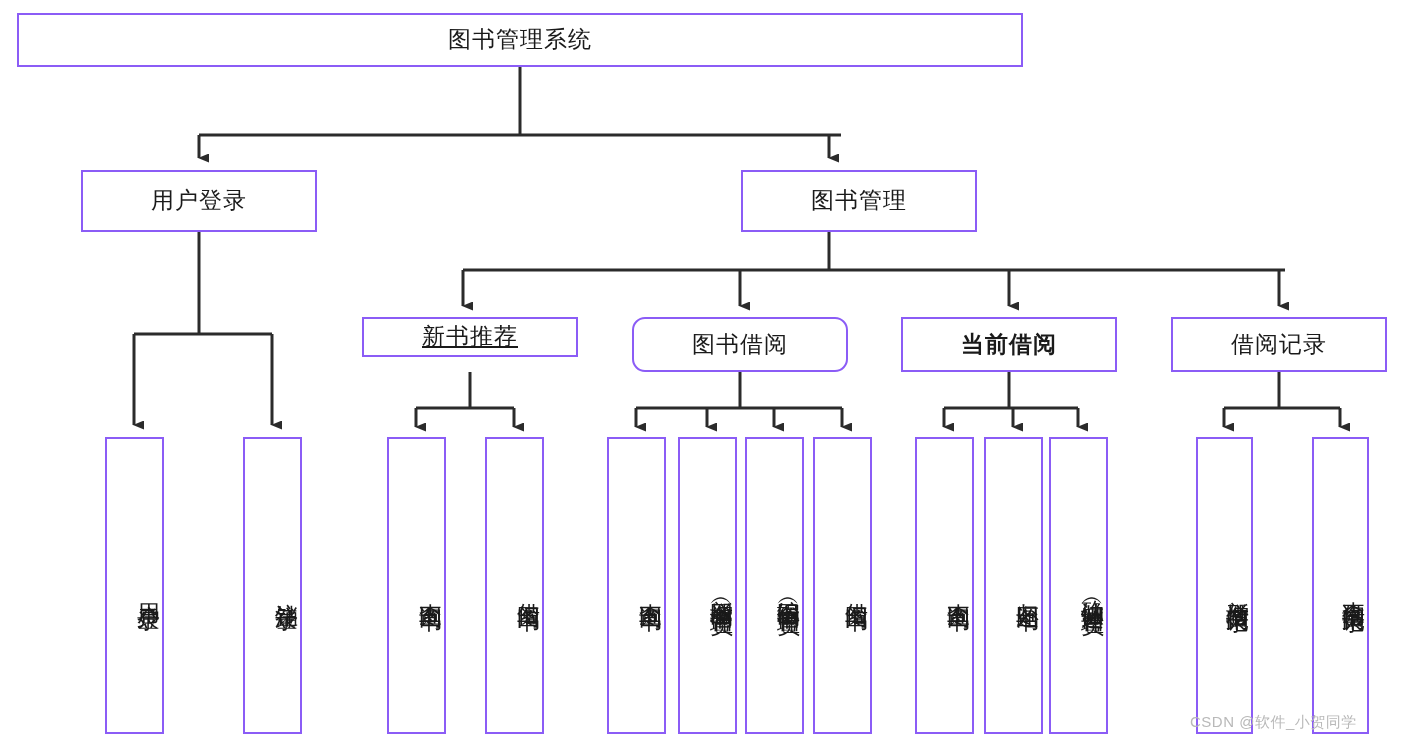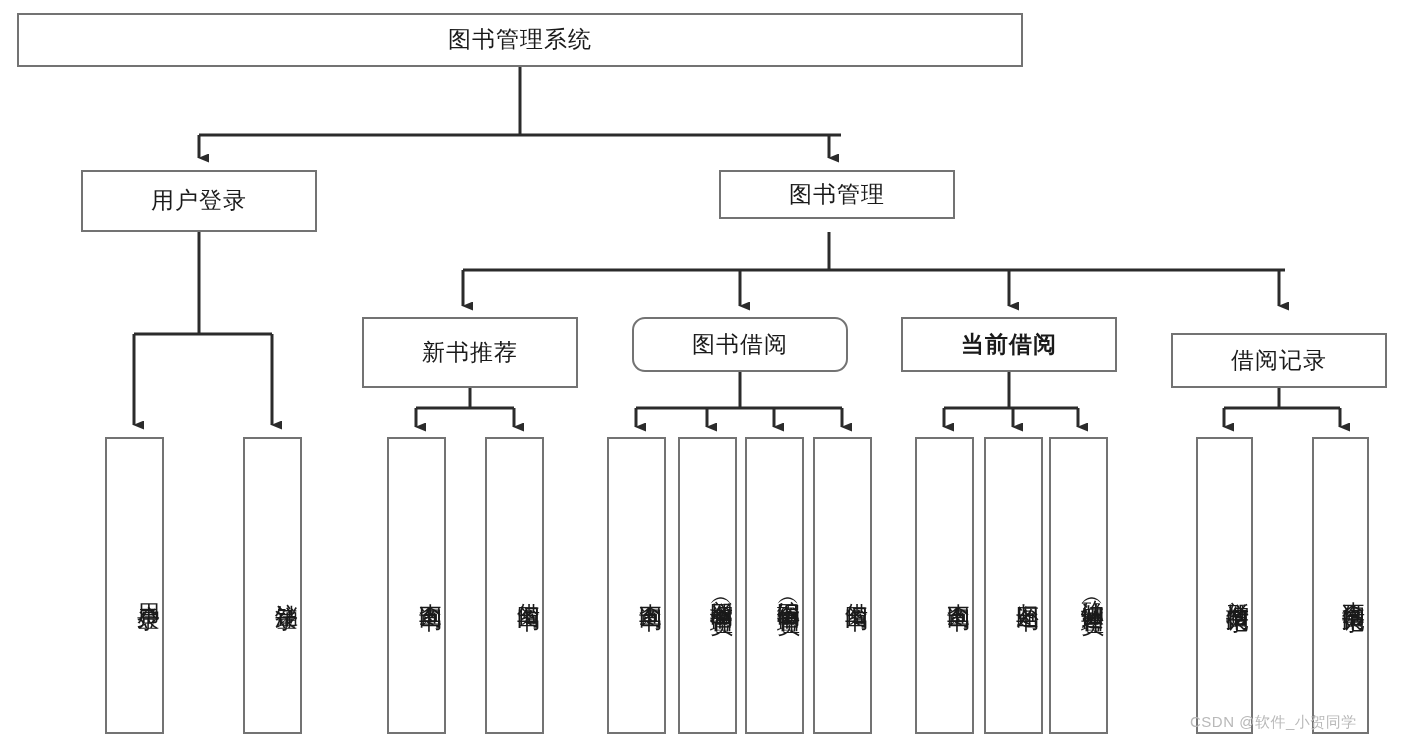--- a/index.html
+++ b/index.html
@@ -23,21 +23,21 @@
     left: 0;
     top: 0;
     width: 1405px;
     height: 747px;
     pointer-events: none;
   }
   .node {
     position: absolute;
     box-sizing: border-box;
     background: #ffffff;
-    border: 2px solid #737373;
+    border: 2px solid #8b5cf6;
     display: flex;
     align-items: center;
     justify-content: center;
     color: #1a1a1a;
   }
   .node-h {
     font-size: 23px;
     letter-spacing: 1px;
     line-height: 1.2;
     white-space: nowrap;
@@ -126,34 +126,34 @@
     </g>
   </svg>
 
   <div class="node node-h" style="left:17px; top:13px; width:1006px; height:54px;">
     <span class="node-label">图书管理系统</span>
   </div>
 
   <div class="node node-h" style="left:81px; top:170px; width:236px; height:62px;">
     <span class="node-label">用户登录</span>
   </div>
-  <div class="node node-h" style="left:719px; top:170px; width:236px; height:49px;">
+  <div class="node node-h" style="left:741px; top:170px; width:236px; height:62px;">
     <span class="node-label">图书管理</span>
   </div>
 
-  <div class="node node-h" style="left:362px; top:317px; width:216px; height:71px;">
+  <div class="node node-h" style="left:362px; top:317px; width:216px; height:40px;text-decoration:underline;">
     <span class="node-label">新书推荐</span>
   </div>
   <div class="node node-h" style="left:632px; top:317px; width:216px; height:55px;border-radius:13px;">
     <span class="node-label">图书借阅</span>
   </div>
   <div class="node node-h" style="left:901px; top:317px; width:216px; height:55px;font-weight:bold;">
     <span class="node-label">当前借阅</span>
   </div>
-  <div class="node node-h" style="left:1171px; top:317px; width:216px; height:55px;margin-top:16px;">
+  <div class="node node-h" style="left:1171px; top:317px; width:216px; height:55px;">
     <span class="node-label">借阅记录</span>
   </div>
 
   <div class="node node-v" style="left:105px; top:437px; width:59px; height:297px;">
     <span class="node-label">用户登录</span>
   </div>
   <div class="node node-v" style="left:243px; top:437px; width:59px; height:297px;">
     <span class="node-label">注销登录</span>
   </div>
   <div class="node node-v" style="left:387px; top:437px; width:59px; height:297px;">

